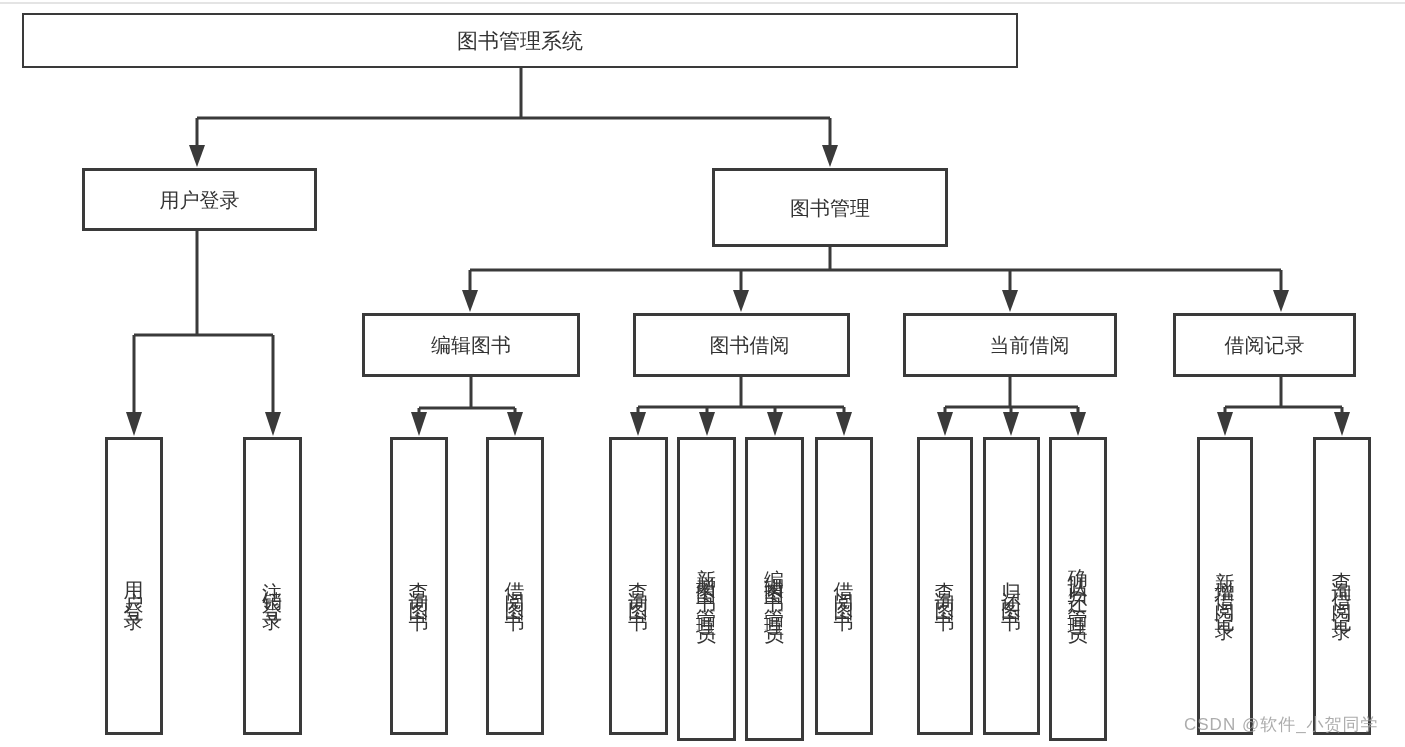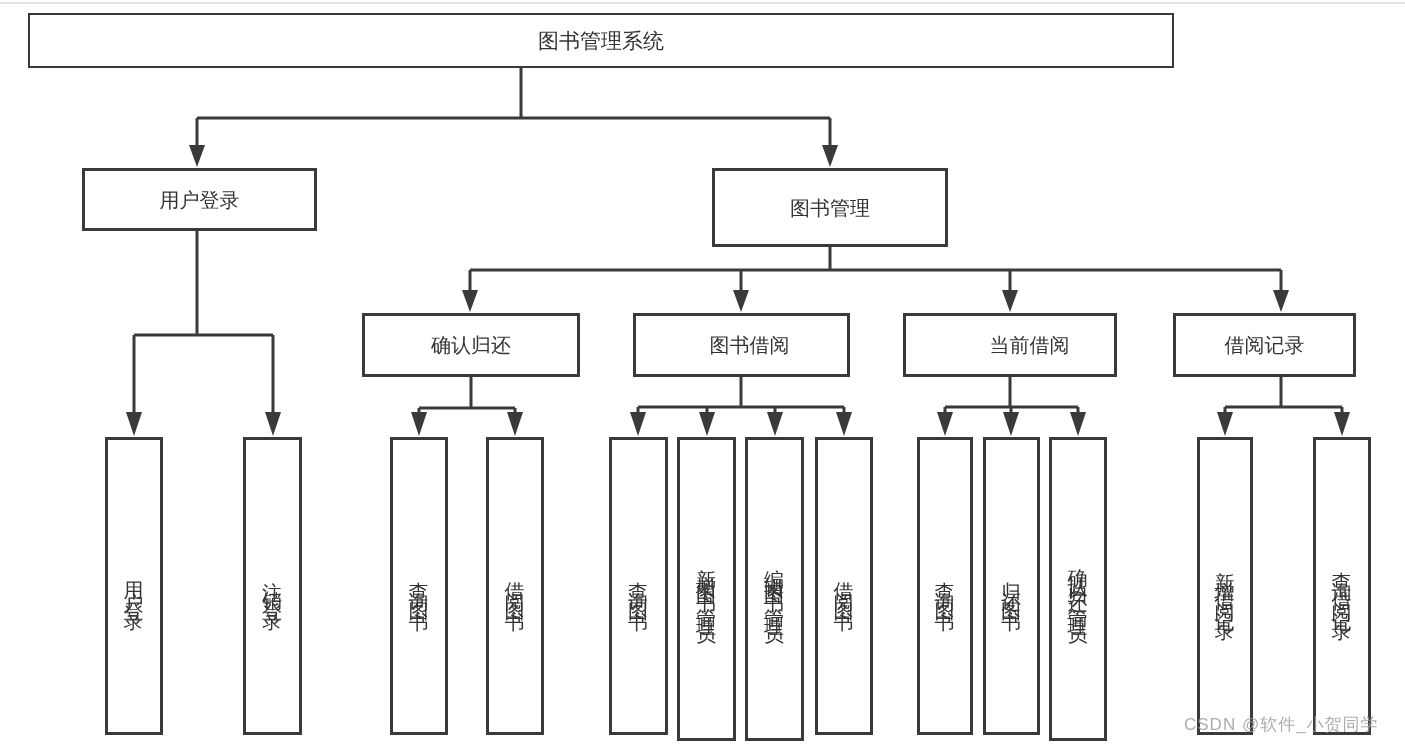--- a/index.html
+++ b/index.html
@@ -98,33 +98,33 @@
       <polygon points="767,412 783,412 775,436"></polygon>
       <polygon points="836,412 852,412 844,436"></polygon>
       <polygon points="937,412 953,412 945,436"></polygon>
       <polygon points="1003,412 1019,412 1011,436"></polygon>
       <polygon points="1070,412 1086,412 1078,436"></polygon>
       <polygon points="1217,412 1233,412 1225,436"></polygon>
       <polygon points="1334,412 1350,412 1342,436"></polygon>
     </g>
   </svg>
 
-  <div class="box root" style="left:28px; top:13px; width:1146px; height:55px;">
+  <div class="box root" style="left:22px; top:13px; width:996px; height:55px;">
     <span>图书管理系统</span>
   </div>
 
   <div class="box" style="left:82px; top:168px; width:235px; height:63px;">
     <span>用户登录</span>
   </div>
   <div class="box" style="left:712px; top:168px; width:236px; height:79px;">
     <span>图书管理</span>
   </div>
 
   <div class="box" style="left:362px; top:313px; width:218px; height:64px;">
-    <span>确认归还</span>
+    <span>编辑图书</span>
   </div>
   <div class="box" style="left:633px; top:313px; width:217px; height:64px;padding-left:16px;">
     <span>图书借阅</span>
   </div>
   <div class="box" style="left:903px; top:313px; width:214px; height:64px;padding-left:39px;">
     <span>当前借阅</span>
   </div>
   <div class="box" style="left:1173px; top:313px; width:183px; height:64px;">
     <span>借阅记录</span>
   </div>

